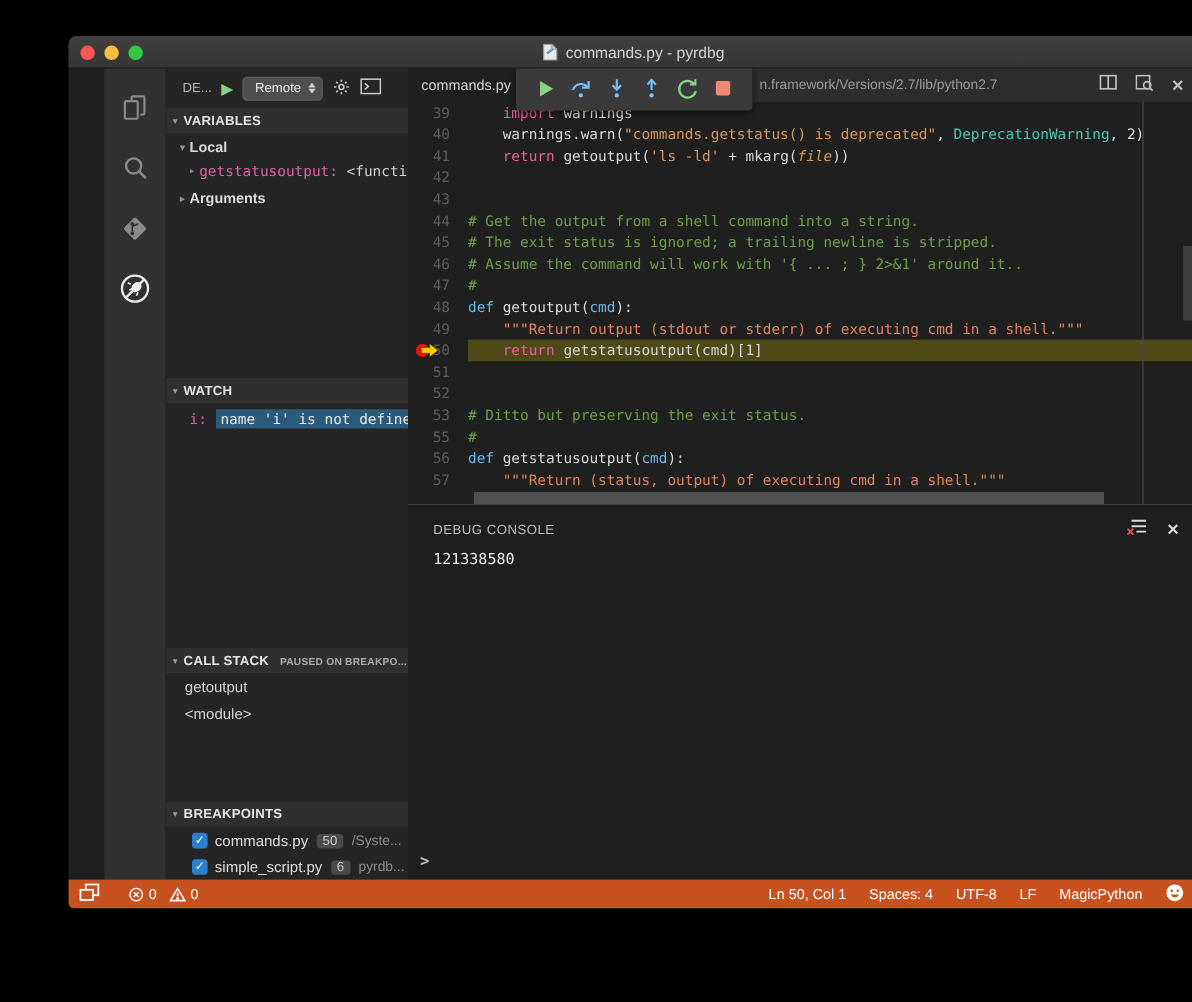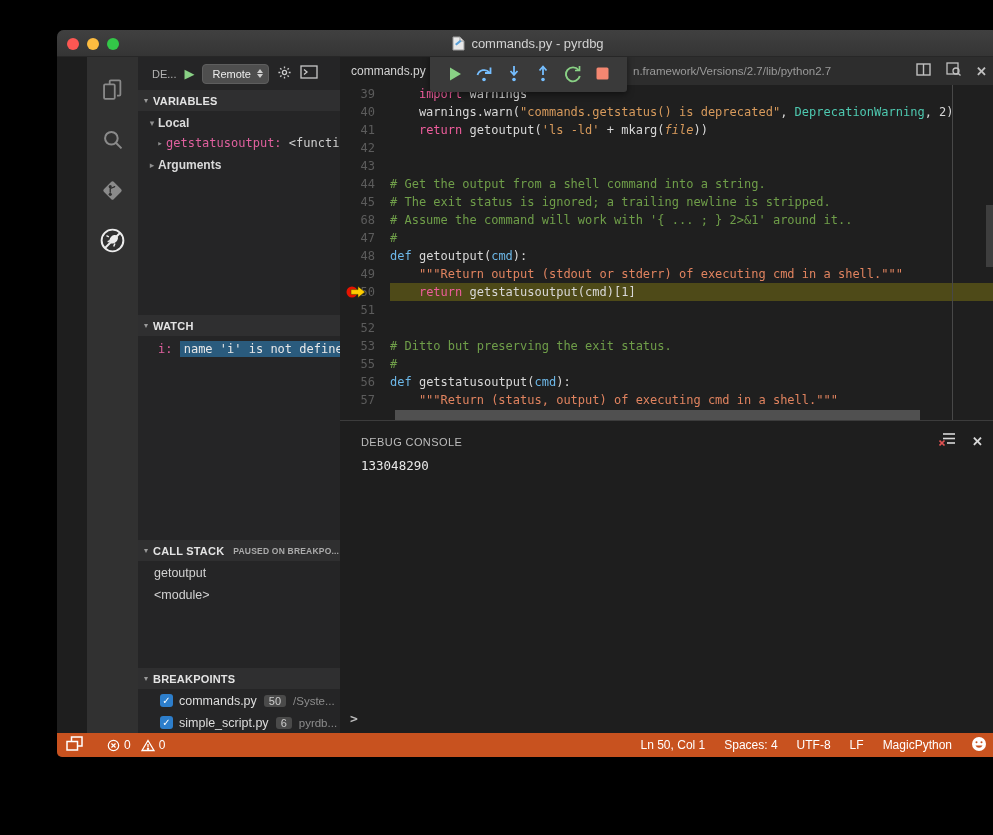--- a/index.html
+++ b/index.html
@@ -323,21 +323,21 @@
             </div>
             <div class="code-line">
               <span class="ln">44</span>
               <span class="code"><span class="tok-com"># Get the output from a shell command into a string.</span></span>
             </div>
             <div class="code-line">
               <span class="ln">45</span>
               <span class="code"><span class="tok-com"># The exit status is ignored; a trailing newline is stripped.</span></span>
             </div>
             <div class="code-line">
-              <span class="ln">68</span>
+              <span class="ln">46</span>
               <span class="code"><span class="tok-com"># Assume the command will work with '{ ... ; } 2&gt;&amp;1' around it..</span></span>
             </div>
             <div class="code-line">
               <span class="ln">47</span>
               <span class="code"><span class="tok-com">#</span></span>
             </div>
             <div class="code-line">
               <span class="ln">48</span>
               <span class="code"><span class="tok-def">def</span><span class="tok-txt"> getoutput(</span><span class="tok-prm">cmd</span><span class="tok-txt">):</span></span>
             </div>
@@ -394,21 +394,21 @@
                   <line x1="8" y1="11" x2="16" y2="11"></line>
                 </g>
               <g stroke="#e05252" stroke-width="1.6">
                   <line x1="0.5" y1="8.5" x2="5.5" y2="13.5"></line>
                   <line x1="5.5" y1="8.5" x2="0.5" y2="13.5"></line>
                 </g>
             </svg>
           </span>
           <span style="font-size:13px; font-weight:bold;">✕</span>
         </div>
-        <div class="panel-output">133048290</div>
+        <div class="panel-output">121338580</div>
         <div class="panel-prompt">&gt;</div>
       </div>
     </div>
   </div>
 
   <div class="statusbar">
     <div class="sb-left">
       <span>
         <svg width="17" height="15" viewBox="0 0 17 15" fill="none" stroke="#fff" stroke-width="1.5">
           <rect x="5.5" y="1" width="10.5" height="9"></rect>

